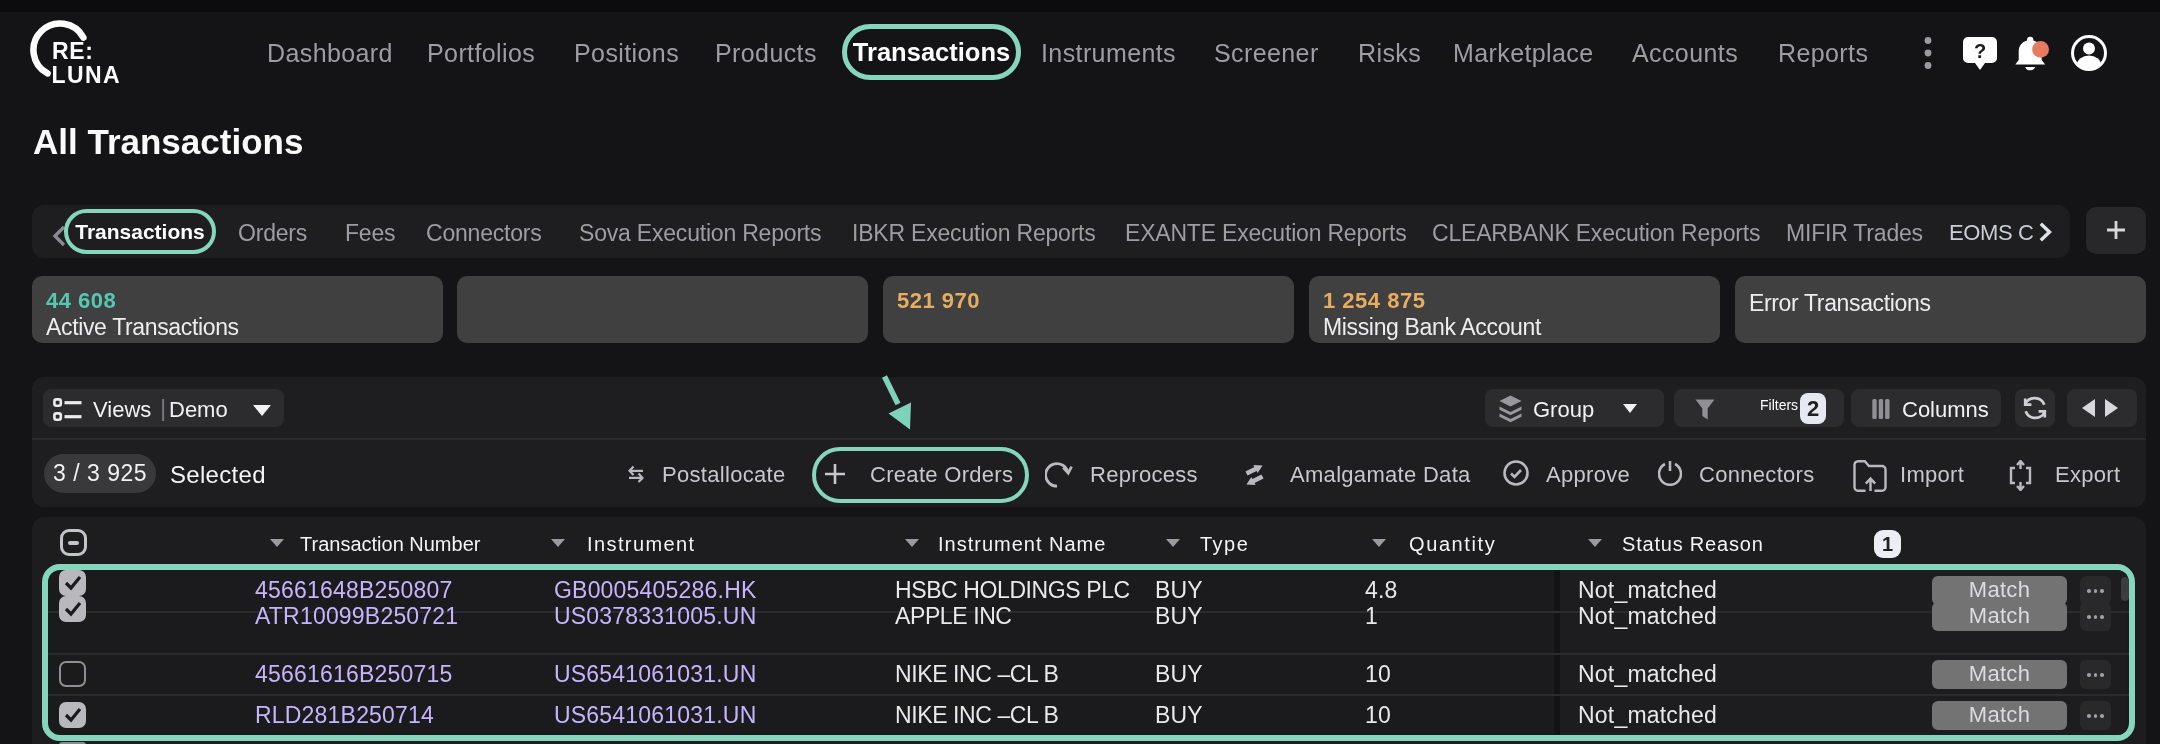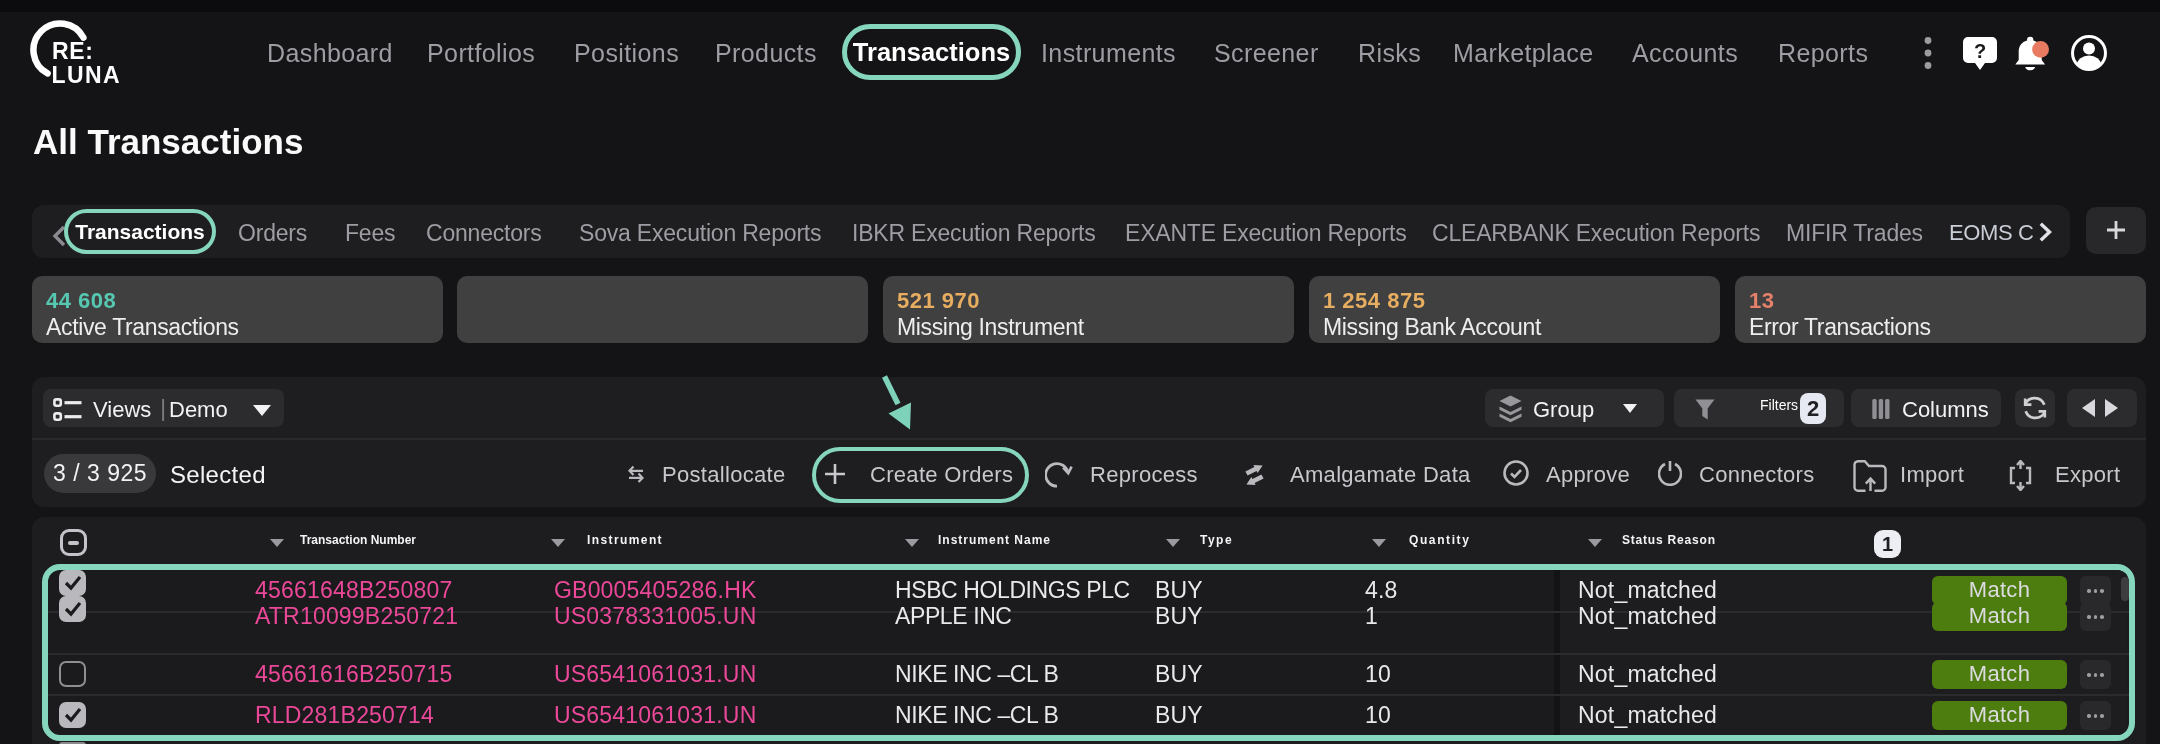--- a/index.html
+++ b/index.html
@@ -8,29 +8,29 @@
 .abs{position:absolute}
 .panel{position:absolute;background:#1e1e20;border-radius:12px}
 .navitem{position:absolute;top:39px;font-size:25px;color:#9d9da3;letter-spacing:.4px;white-space:nowrap}
 .tabitem{position:absolute;top:220px;font-size:23px;color:#9d9da3;letter-spacing:-.2px;white-space:nowrap}
 .card{position:absolute;top:276px;height:67px;width:411px;background:#404040;border-radius:10px;padding:13px 0 0 14px}
 .card .num{font-size:22px;font-weight:bold;letter-spacing:.5px;line-height:24px}
 .card .lbl{font-size:23px;color:#ededef;letter-spacing:-.35px;line-height:26px;margin-top:1px}
 .btn{position:absolute;top:389px;height:38px;background:#2c2c2e;border-radius:8px}
 .acticon{position:absolute}
 .actlbl{position:absolute;font-size:22px;color:#c7c7cc;letter-spacing:.3px;white-space:nowrap;top:462px}
-.hdr{position:absolute;top:533px;font-size:12px;font-weight:bold;color:#f4f4f6;letter-spacing:0px;white-space:nowrap}
+.hdr{position:absolute;top:533px;font-size:20px;font-weight:normal;color:#f4f4f6;letter-spacing:0px;white-space:nowrap}
 .sortarr{position:absolute;top:539px;width:0;height:0;border-left:7px solid transparent;border-right:7px solid transparent;border-top:8px solid #9a9aa0}
 .cell{position:absolute;font-size:23px;letter-spacing:.2px;white-space:nowrap;color:#e9e9ec}
-.link{color:#ec4899}
+.link{color:#c4b5fd}
 .ckb{position:absolute;left:11px;width:27px;height:26px;border-radius:7px}
 .ckb.on{background:#b9b9bd}
 .ckb.off{border:2.5px solid #8e8e93}
 .ckb.on svg{position:absolute;left:3px;top:3px}
-.matchbtn{position:absolute;left:1884px;width:135px;height:29px;background:#4d7c0f;border-radius:6px;text-align:center;font-size:22px;color:#dcdce0;line-height:28px;letter-spacing:.3px}
+.matchbtn{position:absolute;left:1884px;width:135px;height:29px;background:#737373;border-radius:6px;text-align:center;font-size:22px;color:#dcdce0;line-height:28px;letter-spacing:.3px}
 .dotsbtn{position:absolute;left:2032px;width:31px;height:29px;background:#29292b;border-radius:6px}
 .dotsbtn span{position:absolute;top:13px;width:3.5px;height:3.5px;border-radius:50%;background:#9d9da2}
 .row{position:absolute;left:0;width:2081px;height:41px}
 .rowline{position:absolute;left:0;width:2081px;height:2px;background:#2b2b2d}
 </style>
 </head>
 <body>
 
 <div class="abs" style="left:0;top:0;width:2160px;height:12px;background:#0c0c0e"></div>
 <svg class="abs" style="left:30px;top:18px" width="130" height="72" viewBox="0 0 130 72">
@@ -104,28 +104,26 @@
 </div>
 
 <div class="card" style="left:32px">
     <div class="num" style="color:#56c8b2">44 608</div>
     <div class="lbl">Active Transactions</div>
   </div>
 <div class="card" style="left:457px">
   </div>
 <div class="card" style="left:883px">
     <div class="num" style="color:#e7ad60">521 970</div>
-    <div class="lbl">Missing Instrument</div>
   </div>
 <div class="card" style="left:1309px">
     <div class="num" style="color:#e7ad60">1 254 875</div>
     <div class="lbl">Missing Bank Account</div>
   </div>
 <div class="card" style="left:1735px">
-    <div class="num" style="color:#e5816b">13</div>
     <div class="lbl">Error Transactions</div>
   </div>
 
 <div class="panel" style="left:32px;top:377px;width:2114px;height:130px"></div>
 <div class="abs" style="left:32px;top:438px;width:2114px;height:2px;background:#2a2a2c"></div>
 
 <div class="btn" style="left:43px;width:241px"></div>
 <svg class="abs" style="left:53px;top:398px" width="30" height="24" viewBox="0 0 30 24">
   <rect x="1.4" y="1.4" width="6.4" height="6.4" rx="2" fill="none" stroke="#ececef" stroke-width="2.6"></rect>
   <rect x="1.4" y="15.4" width="6.4" height="6.4" rx="2" fill="none" stroke="#ececef" stroke-width="2.6"></rect>

